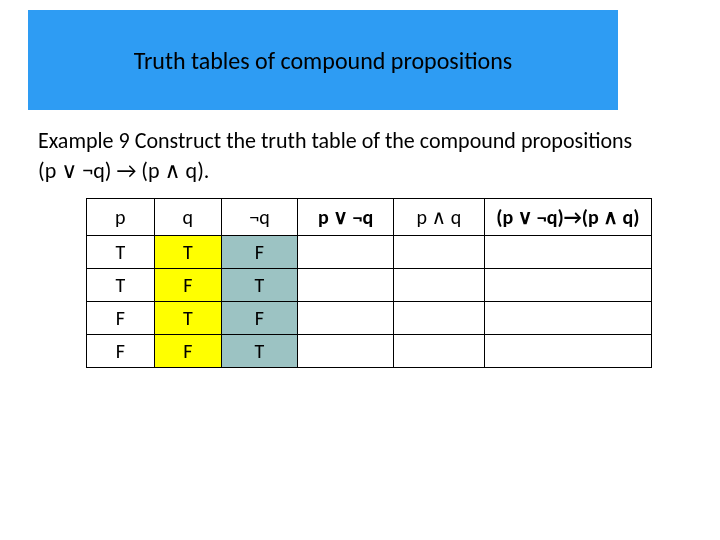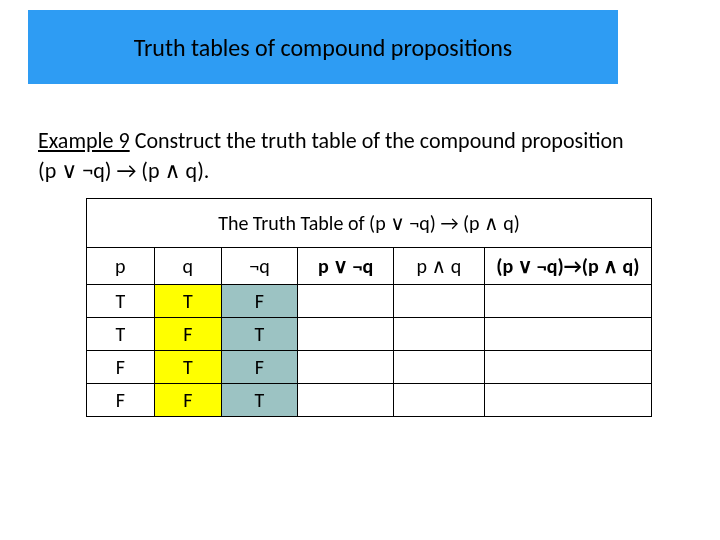--- a/index.html
+++ b/index.html
@@ -9,40 +9,39 @@
     height: 540px;
     background: #ffffff;
     font-family: Calibri, "Segoe UI", Arial, sans-serif;
     color: #000;
   }
   .title-bar {
     position: absolute;
     left: 28px;
     top: 10px;
     width: 590px;
-    height: 74px;
+    height: 100px;
     background: #2e9cf3;
     display: flex;
     align-items: center;
     justify-content: center;
   }
   .title-text {
     color: #000;
     font-size: 24px;
   }
   .example {
     position: absolute;
     left: 38px;
     top: 126px;
     width: 600px;
     font-size: 22px;
     line-height: 1.35;
   }
   .example .label {
-    text-decoration: underline;
   }
   .table-wrap {
     position: absolute;
     left: 86px;
     top: 198px;
     width: 566px;
   }
   table {
     border-collapse: collapse;
     width: 100%;
@@ -73,29 +72,26 @@
   .data-row td.col-nq { background: #9cc3c3; }
 </style>
 </head>
 <body>
 
 <div class="title-bar">
   <span class="title-text">Truth tables of compound propositions</span>
 </div>
 
 <div class="example">
-  <span class="label">Example 9</span><span> Construct the truth table of the compound proposition (p ∨ ¬q) → (p ∧ q).</span>
+  <span class="label">Example 9</span><span> Construct the truth table of the compound propositions (p ∨ ¬q) → (p ∧ q).</span>
 </div>
 
 <div class="table-wrap">
   <table>
     <tbody>
-        <tr class="caption-row">
-      <th colspan="6">The Truth Table of (p ∨ ¬q) → (p ∧ q)</th>
-    </tr>
     <tr class="hdr-row">
       <th class="col-p">p</th>
       <th class="col-q">q</th>
       <th class="col-nq">¬q</th>
       <th class="col-pnq">p ∨ ¬q</th>
       <th class="col-pq">p ∧ q</th>
       <th class="col-res">(p ∨ ¬q)→(p ∧ q)</th>
     </tr>
     <tr class="data-row">
       <td class="col-p">T</td>

